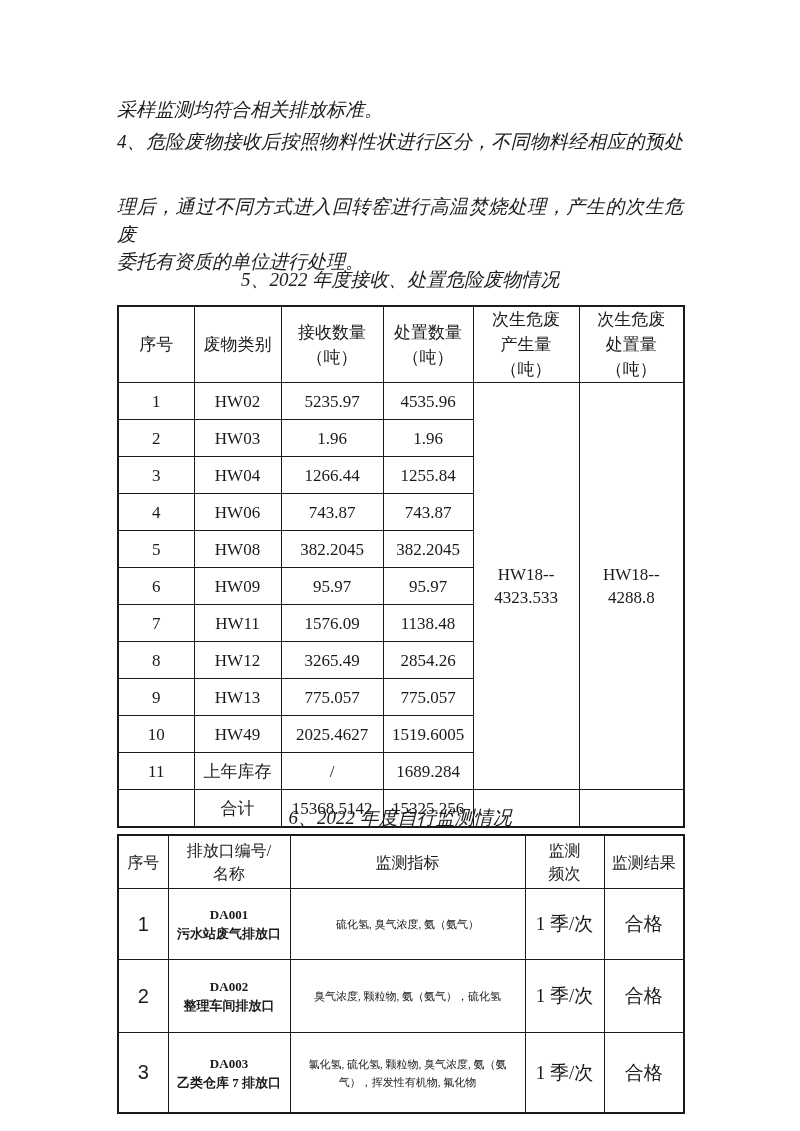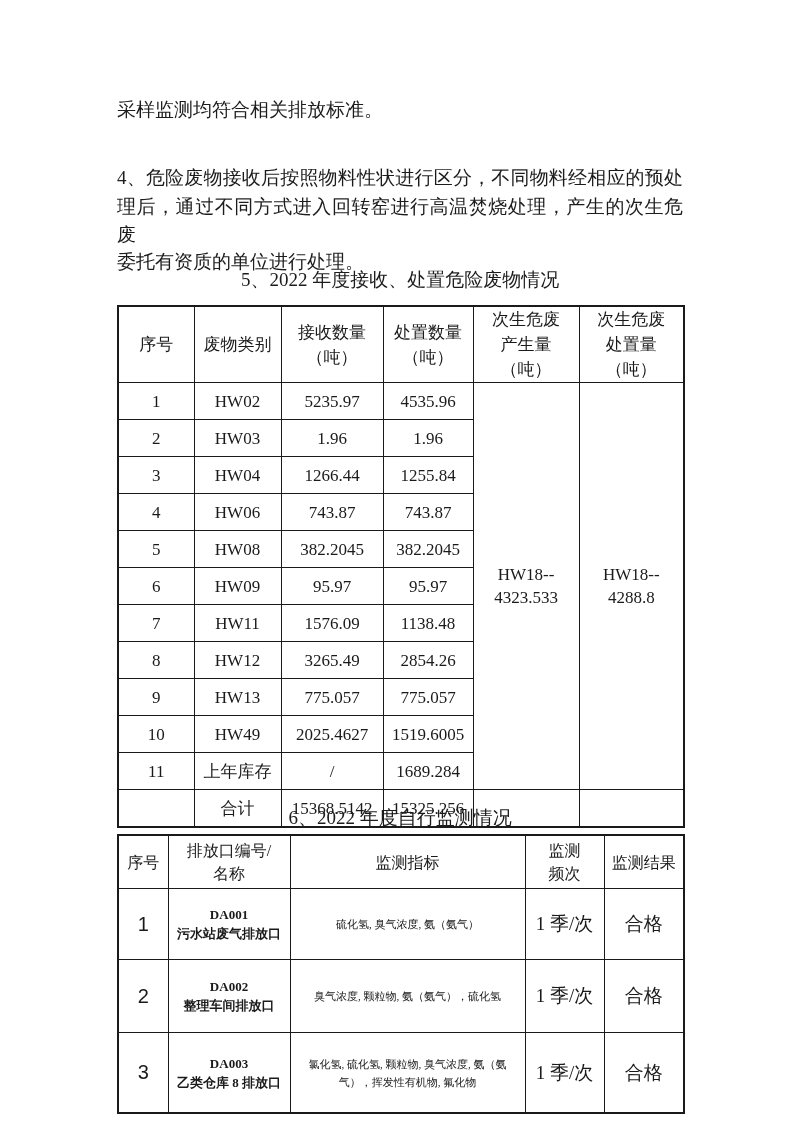--- a/index.html
+++ b/index.html
@@ -4,21 +4,21 @@
 <style>
   html, body { margin: 0; padding: 0; }
   body {
     width: 800px; height: 1131px;
     background: #ffffff;
     position: relative;
     font-family: "Liberation Serif", "DejaVu Serif", serif;
     color: #1a1a1a;
     overflow: hidden;
   }
-  .abs { position: absolute; }
+  .abs { position: absolute; font-style: italic; }
   .body-line {
     left: 117px; width: 566px;
     font-size: 19px; line-height: 28px;
     color: #1c1c1c;
     white-space: nowrap;
   }
   .body-line.just {
     white-space: normal;
     text-align: justify;
     text-align-last: justify;
@@ -62,21 +62,21 @@
   #table2 td.c-freq, #table2 td.c-result { font-size: 19px; }
   #table2 tr.r1 td { height: 38px; }
   #table2 tr.r2 td { height: 40px; }
   #table2 tr.r3 td { height: 47px; }
 </style>
 </head>
 <body>
 
 <div class="abs body-line" style="top:96px">采样监测均符合相关排放标准。</div>
 
-<div class="abs body-line just" style="top:164px">4、危险废物接收后按照物料性状进行区分，不同物料经相应的预处</div>
+<div class="abs body-line just" style="top:128px">4、危险废物接收后按照物料性状进行区分，不同物料经相应的预处</div>
 <div class="abs body-line just" style="top:193px">理后，通过不同方式进入回转窑进行高温焚烧处理，产生的次生危废</div>
 <div class="abs body-line" style="top:248px">委托有资质的单位进行处理。</div>
 
 <div class="abs section-title" style="top:266px">5、2022 年度接收、处置危险废物情况</div>
 
 <table id="table1" class="doc-table">
   <colgroup>
     <col style="width:76px">
       <col style="width:87px">
       <col style="width:102px">
@@ -210,19 +210,19 @@
     <td class="c-no">2</td>
     <td class="c-outlet">DA002
 整理车间排放口</td>
     <td class="c-ind">臭气浓度, 颗粒物, 氨（氨气），硫化氢</td>
     <td class="c-freq">1 季/次</td>
     <td class="c-result">合格</td>
   </tr>
   <tr class="r3">
     <td class="c-no">3</td>
     <td class="c-outlet">DA003
-乙类仓库 8 排放口</td>
+乙类仓库 7 排放口</td>
     <td class="c-ind">氯化氢, 硫化氢, 颗粒物, 臭气浓度, 氨（氨气），挥发性有机物, 氟化物</td>
     <td class="c-freq">1 季/次</td>
     <td class="c-result">合格</td>
   </tr>
 </tbody>
   </table>
 
 </body></html>

